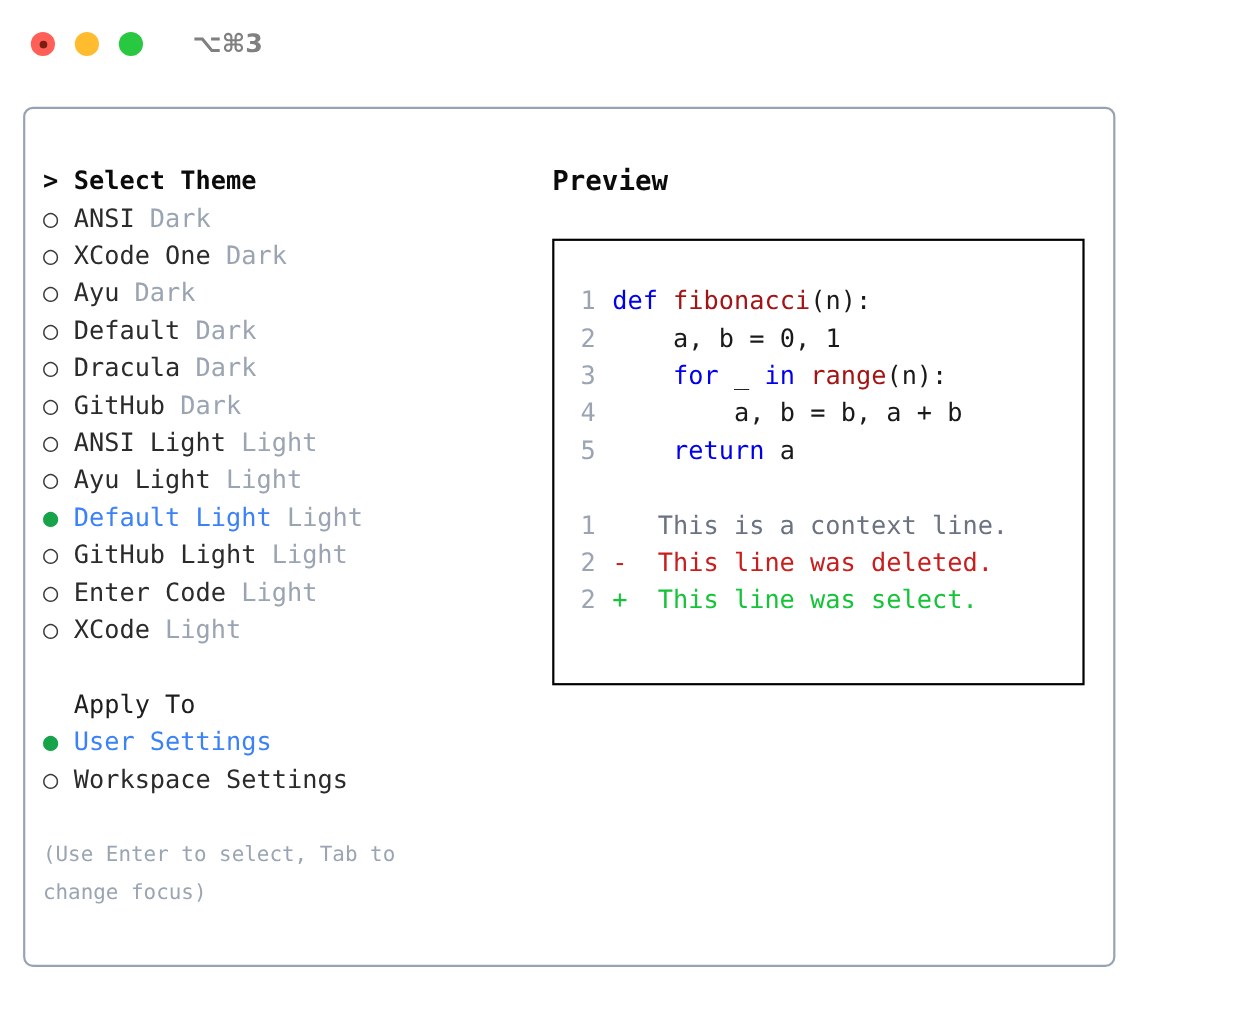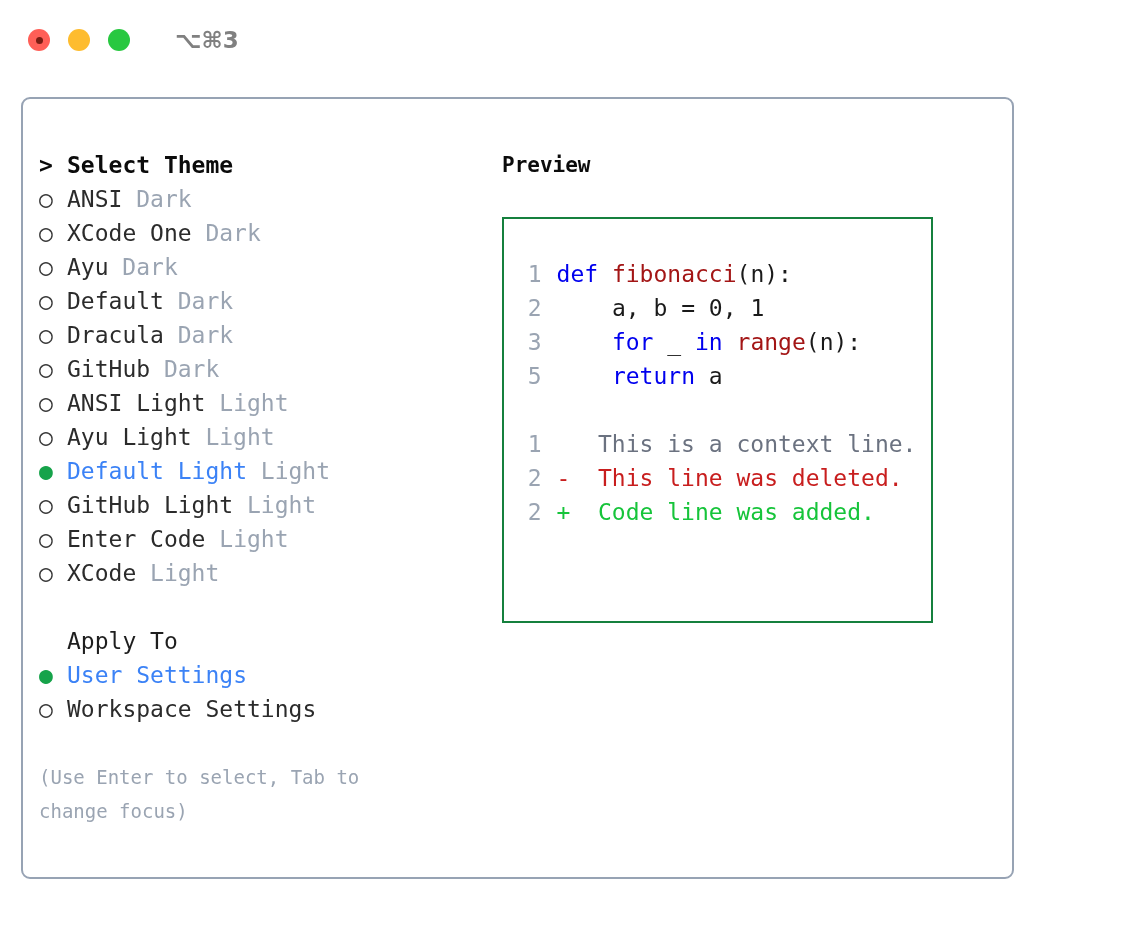--- a/index.html
+++ b/index.html
@@ -128,30 +128,30 @@
     white-space: pre-wrap;
   }
 
   
   .right-col {
     position: absolute;
     left: 479px; top: 49px;
     width: 500px;
   }
   .preview-title {
-    font-size: 21px;
+    font-size: 25px;
     font-weight: bold;
     color: #0b0b0b;
     line-height: 34px;
   }
   .preview-box {
     margin-top: 35px;
-    width: 431px;
+    width: 484px;
     height: 406px;
-    border: 2px solid #15803d;
+    border: 2px solid #000000;
     background: #ffffff;
     padding: 38px 0 0 10px;
   }
 
   .code-line {
     font-size: 23px;
     line-height: 34px;
     height: 34px;
     white-space: pre;
     color: #1a1a1a;
@@ -225,26 +225,27 @@
         <div class="hint">(Use Enter to select, Tab to change focus)</div>
       </div>
 
       <div class="right-col">
         <div class="preview-title">Preview</div>
         <div class="preview-box">
           <div id="code-block">
               <div class="code-line"><span class="ln">1</span><span class="kw">def </span><span class="fn">fibonacci</span><span class="plain">(n):</span></div>
               <div class="code-line"><span class="ln">2</span><span class="plain">    a, b = 0, 1</span></div>
               <div class="code-line"><span class="ln">3</span><span class="plain">    </span><span class="kw">for</span><span class="plain"> _ </span><span class="kw">in</span><span class="plain"> </span><span class="fn">range</span><span class="plain">(n):</span></div>
+              <div class="code-line"><span class="ln">4</span><span class="plain">        a, b = b, a + b</span></div>
               <div class="code-line"><span class="ln">5</span><span class="plain">    </span><span class="kw">return</span><span class="plain"> a</span></div>
             </div>
           <div class="blank-line"></div>
           <div id="diff-block">
               <div class="code-line"><span class="ln">1</span><span class="marker diff-ctx"> </span><span class="diff-ctx"> This is a context line.</span></div>
               <div class="code-line"><span class="ln">2</span><span class="marker diff-del">-</span><span class="diff-del"> This line was deleted.</span></div>
-              <div class="code-line"><span class="ln">2</span><span class="marker diff-add">+</span><span class="diff-add"> Code line was added.</span></div>
+              <div class="code-line"><span class="ln">2</span><span class="marker diff-add">+</span><span class="diff-add"> This line was select.</span></div>
             </div>
         </div>
       </div>
 
     </div>
   </div>
 </div>
 
 </body></html>

